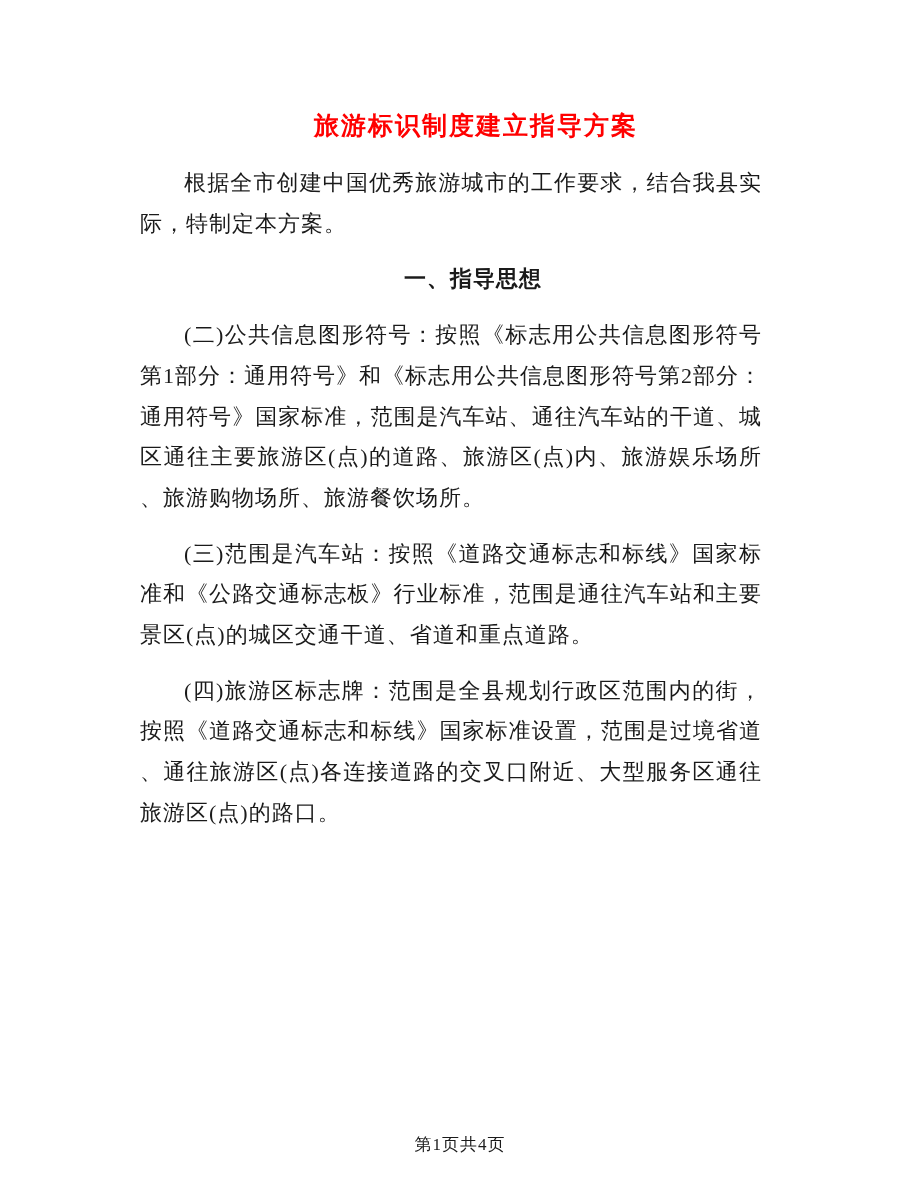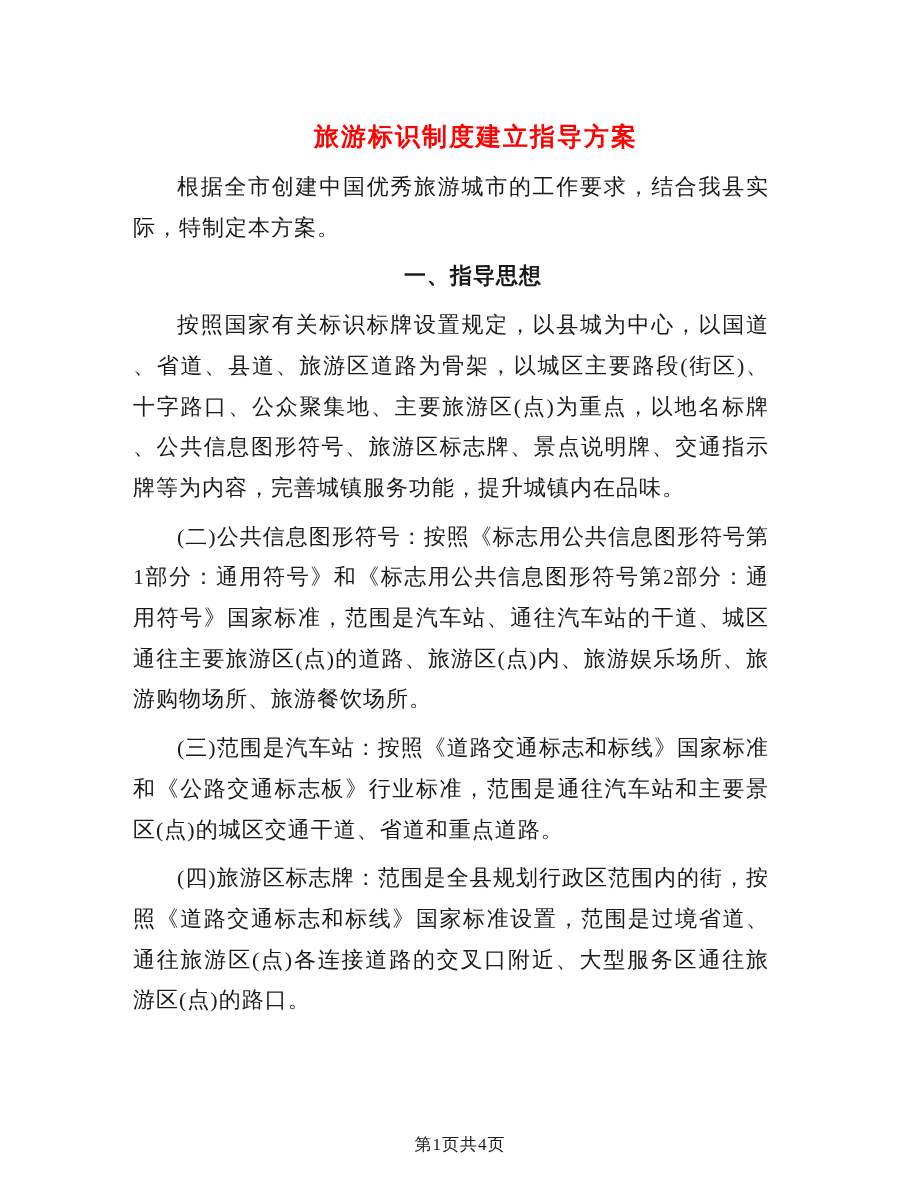--- a/index.html
+++ b/index.html
@@ -28,24 +28,24 @@
     top: 104px;
     width: 652px;
   }
   .doc-title {
     font-size: 25px;
     font-weight: bold;
     line-height: 44px;
     text-align: center;
     text-indent: 50px; 
     letter-spacing: 2px;
-    margin: 11px 0 4px 0;
+    margin: 0 0 4px 0;
   }
   .para {
-    margin: 8px;
+    margin: 15px;
     font-size: 22px;
     line-height: 40.7px;
     letter-spacing: 1px;
     text-align: justify;
     text-indent: 2em;
     word-break: break-all;      
     line-break: anywhere;
   }
   .para.heading {
     font-weight: bold;
@@ -64,20 +64,19 @@
 </style>
 </head>
 <body style="color: rgb(26, 26, 26);">
 
 <div class="page">
   <div class="doc">
     <h1 class="doc-title" style="color: rgb(255, 0, 0);">旅游标识制度建立指导方案</h1>
     <div>
         <p class="para">根据全市创建中国优秀旅游城市的工作要求，结合我县实际，特制定本方案。</p>
         <p class="para heading">一、指导思想</p>
-        <p class="para">按照国家有关标识标牌设置规定，以县城为中心，以国道、省道、县道、旅游区道路为骨架，以城区主要路段(街区)、十字路口、公众聚集地、主要旅游区(点)为重点，以地名标牌、公共信息图形符号、旅游区标志牌、景点说明牌、交通指示牌等为内容，完善城镇服务功能，提升城镇内在品味。</p>
         <p class="para">(二)公共信息图形符号：按照《标志用公共信息图形符号第1部分：通用符号》和《标志用公共信息图形符号第2部分：通用符号》国家标准，范围是汽车站、通往汽车站的干道、城区通往主要旅游区(点)的道路、旅游区(点)内、旅游娱乐场所、旅游购物场所、旅游餐饮场所。</p>
         <p class="para">(三)范围是汽车站：按照《道路交通标志和标线》国家标准和《公路交通标志板》行业标准，范围是通往汽车站和主要景区(点)的城区交通干道、省道和重点道路。</p>
         <p class="para">(四)旅游区标志牌：范围是全县规划行政区范围内的街，按照《道路交通标志和标线》国家标准设置，范围是过境省道、通往旅游区(点)各连接道路的交叉口附近、大型服务区通往旅游区(点)的路口。</p>
       </div>
   </div>
   <div class="footer">第1页共4页</div>
 </div>
 
 </body></html>

